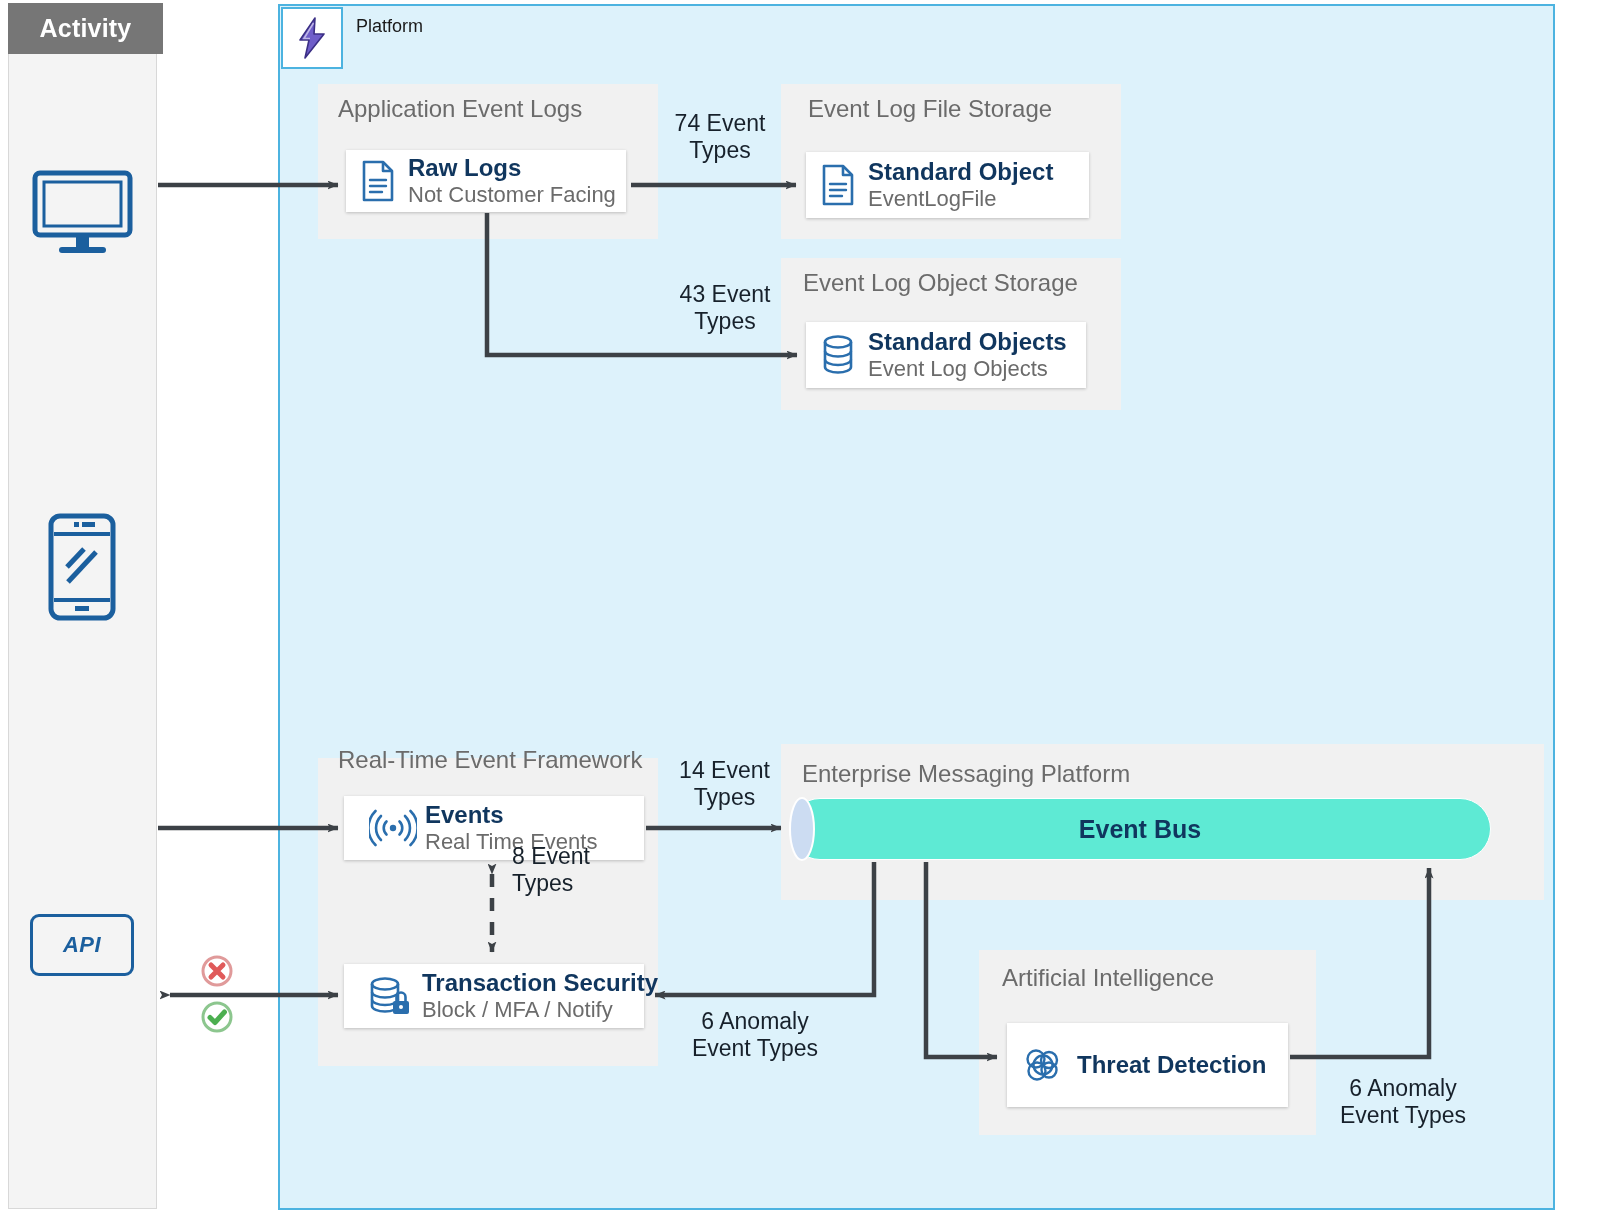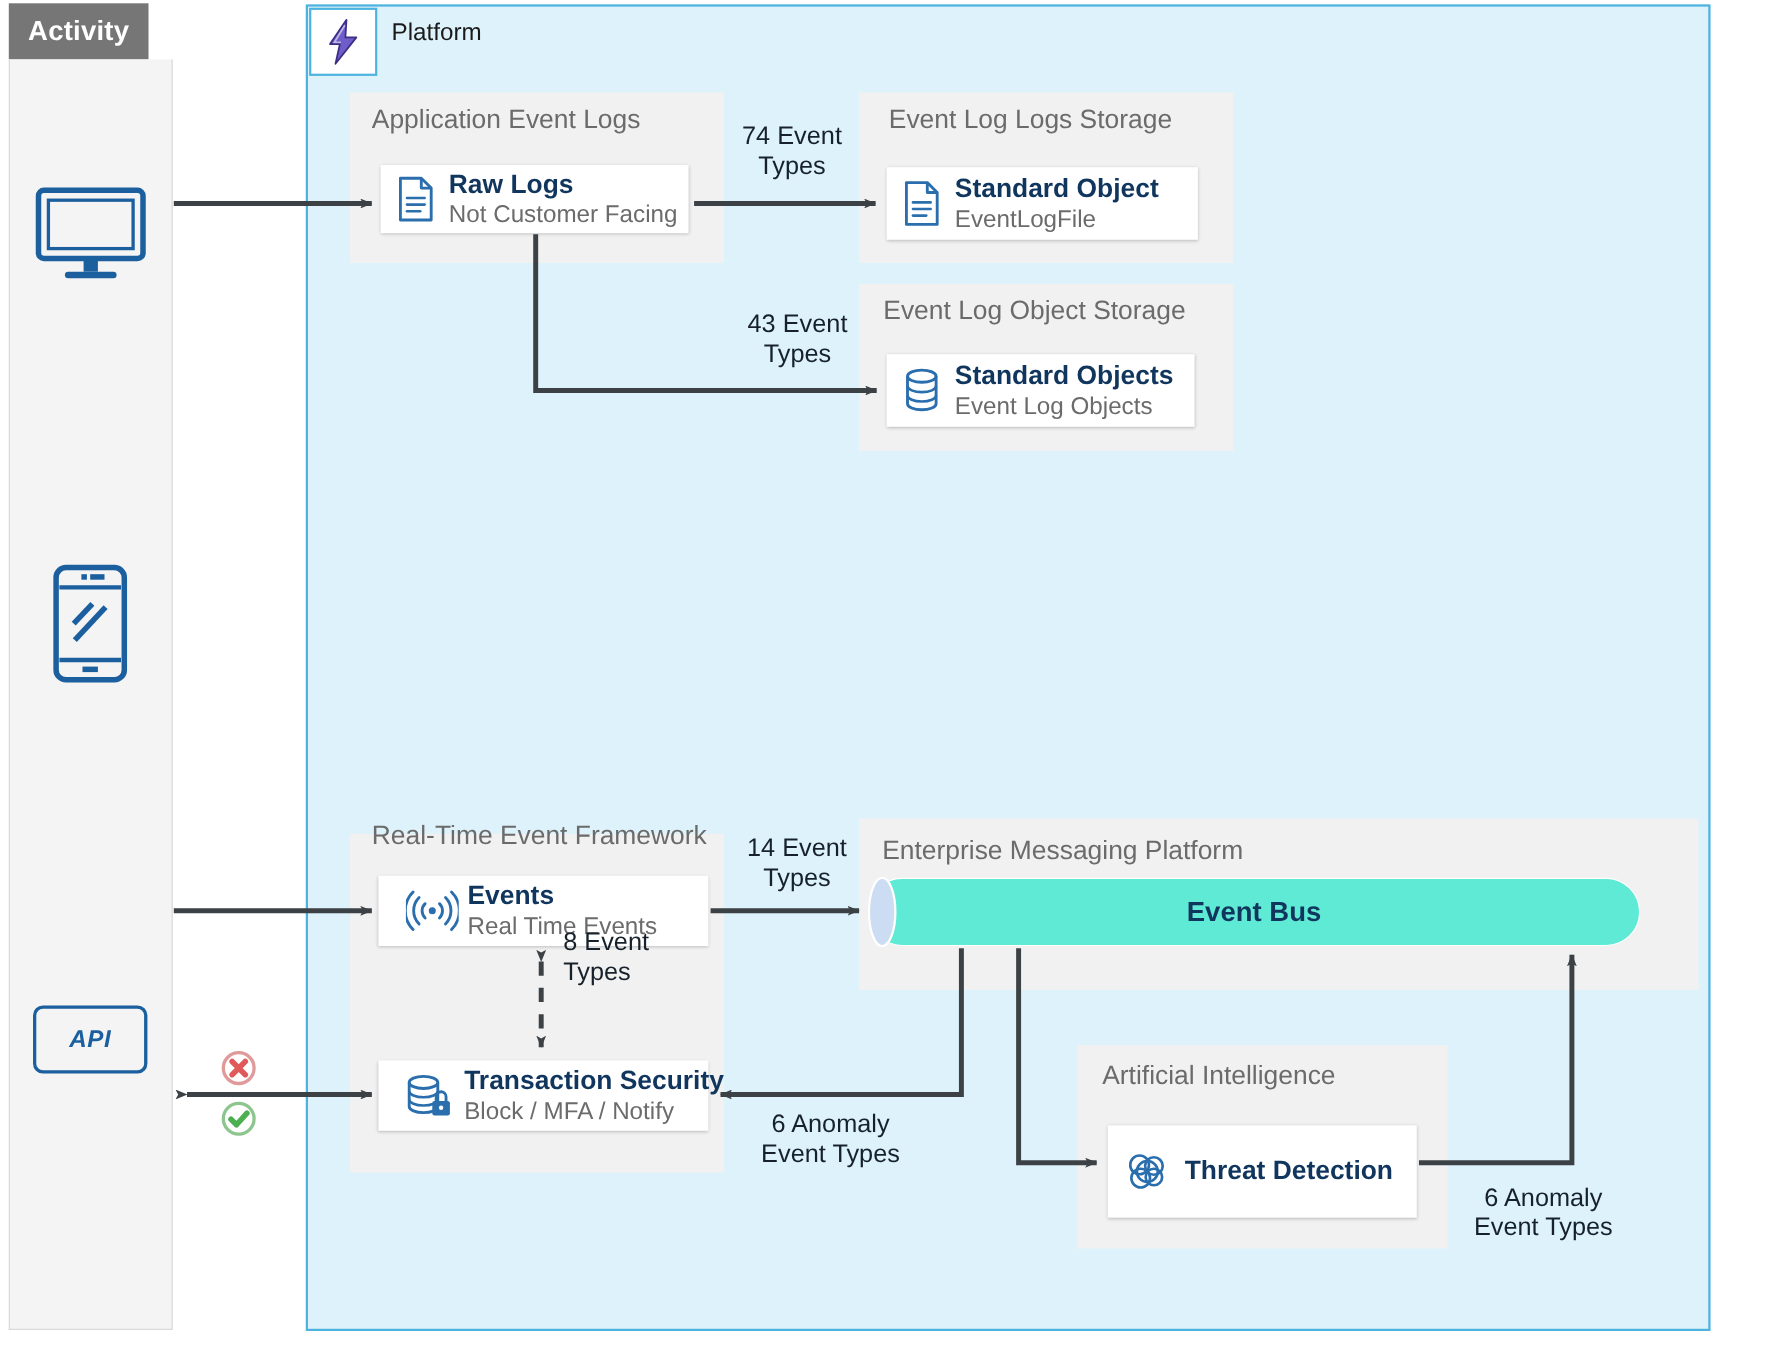--- a/index.html
+++ b/index.html
@@ -4,40 +4,40 @@
 <style>
   html,body{margin:0;padding:0;background:#ffffff;}
   body{width:1622px;height:1232px;position:relative;
        font-family:"Liberation Sans","DejaVu Sans",sans-serif;
        -webkit-font-smoothing:antialiased;}
   #root{position:absolute;inset:0;width:1622px;height:1232px;overflow:hidden;background:#fff;}
 
   
   .sidebar{position:absolute;left:8px;top:54px;width:149px;height:1155px;
            background:#f4f4f4;border:1px solid #d8d8d8;border-top:none;box-sizing:border-box;}
-  .sidebar-header{position:absolute;left:8px;top:3px;width:127px;height:51px;
+  .sidebar-header{position:absolute;left:8px;top:3px;width:155px;height:51px;
            background:#767676;box-sizing:border-box;display:flex;align-items:center;justify-content:center;}
   .sidebar-header span{color:#ffffff;font-size:25px;font-weight:bold;letter-spacing:.2px;}
 
   .side-icon{position:absolute;display:flex;align-items:center;justify-content:center;}
   .icon-monitor{left:30px;top:168px;width:105px;height:90px;}
   .icon-phone{left:46px;top:512px;width:72px;height:110px;}
 
   .api-chip{position:absolute;left:30px;top:914px;width:104px;height:62px;
         border:3px solid #1b5f9e;border-radius:9px;background:#f4f4f4;
         display:flex;align-items:center;justify-content:center;box-sizing:border-box;font-style:italic;}
   .api-chip span{color:#1b5f9e;font-size:22px;font-weight:bold;letter-spacing:.5px;}
 
   
   .platform{position:absolute;left:278px;top:4px;width:1277px;height:1206px;
             background:#ddf2fb;border:2px solid #4cb3e0;box-sizing:border-box;}
   .platform-badge{position:absolute;left:281px;top:7px;width:62px;height:62px;
             background:#ffffff;border:2px solid #4cb3e0;box-sizing:border-box;
             display:flex;align-items:center;justify-content:center;}
-  .platform-title{position:absolute;left:356px;top:16px;font-size:22px;color:#1a1a1a;}
+  .platform-title{position:absolute;left:356px;top:16px;font-size:18px;color:#1a1a1a;}
 
   
   .group{position:absolute;background:#f1f1f1;box-sizing:border-box;}
   .group-label{position:absolute;color:#6b6b6b;font-size:24px;white-space:nowrap;}
 
   
   .card{position:absolute;background:#ffffff;box-sizing:border-box;
         box-shadow:0 1px 3px rgba(0,0,0,.22);display:flex;align-items:center;}
   .card .c-icon{flex:0 0 auto;display:flex;align-items:center;justify-content:center;}
   .card .c-text{display:flex;flex-direction:column;justify-content:center;line-height:1.12;}
@@ -128,21 +128,21 @@
         </g>
       </svg>
     </span>
     <span class="c-text" style="margin-left:12px;">
       <span class="c-title">Raw Logs</span>
       <span class="c-sub">Not Customer Facing</span>
     </span>
   </div>
 
   <div class="group" style="left:781px;top:84px;width:340px;height:155px;"></div>
-  <div class="group-label" style="left:808px;top:95px;">Event Log Logs Storage</div>
+  <div class="group-label" style="left:808px;top:95px;">Event Log File Storage</div>
 
   <div class="card" style="left:806px;top:152px;width:283px;height:66px;padding-left:14px;">
     <span class="c-icon">
       <svg width="36" height="42" viewBox="0 0 36 42">
         <path d="M4 2 h19 l9 9 v29 h-28 z" fill="#fff" stroke="#2a6ead" stroke-width="2.6" stroke-linejoin="round"></path>
         <path d="M23 2 v9 h9" fill="none" stroke="#2a6ead" stroke-width="2.6" stroke-linejoin="round"></path>
         <g stroke="#2a6ead" stroke-width="2.4" stroke-linecap="round">
           <line x1="10" y1="20" x2="26" y2="20"></line>
             <line x1="10" y1="26" x2="26" y2="26"></line>
           <line x1="10" y1="32" x2="22" y2="32"></line>

